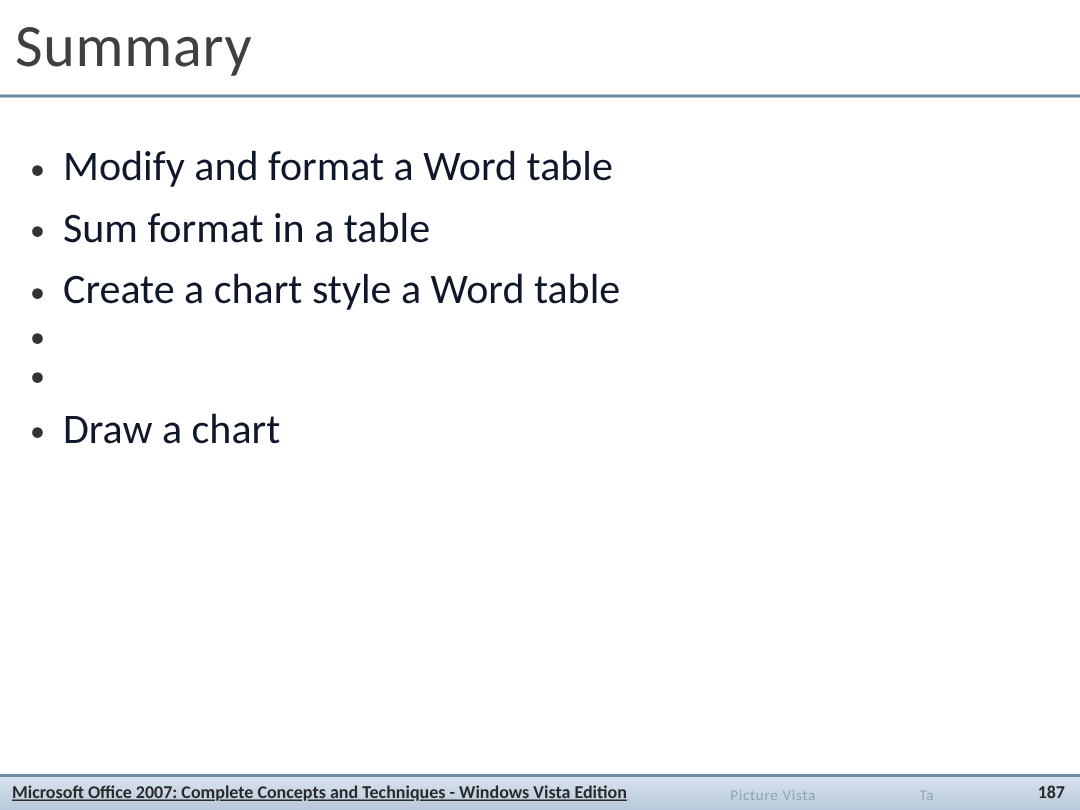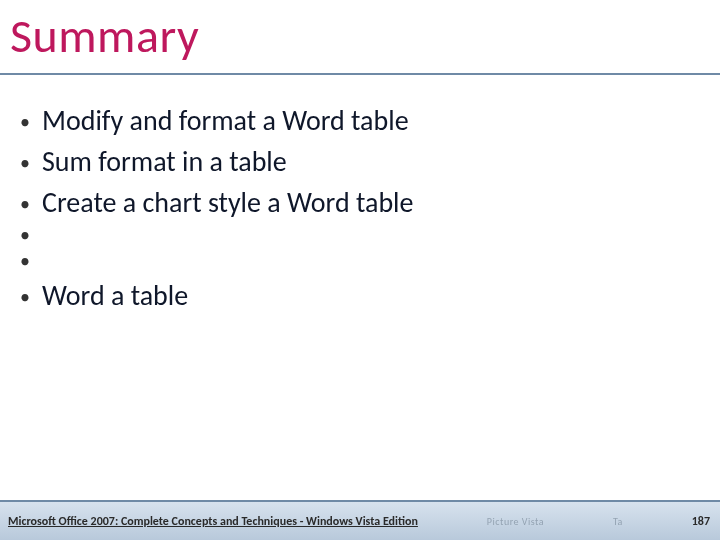--- a/index.html
+++ b/index.html
@@ -14,23 +14,23 @@
     width: 720px;
     height: 540px;
     position: relative;
     background: #ffffff;
   }
   .title-area {
     padding: 6px 10px 8px 10px;
     border-bottom: 2px solid #6f8aa6;
   }
   .title {
-    font-size: 48px;
+    font-size: 40px;
     font-weight: 400;
-    color: #be185d;
+    color: #404040;
     letter-spacing: 0.5px;
   }
   .content-area {
     padding: 28px 20px 0 20px;
   }
   ul.bullets {
     list-style: none;
   }
   ul.bullets li {
     display: flex;
@@ -50,21 +50,21 @@
   .bullet-text {
     font-size: 28px;
     color: #0f172a;
     line-height: 1.25;
   }
   .footer {
     position: absolute;
     left: 0;
     right: 0;
     bottom: 0;
-    height: 40px;
+    height: 24px;
     border-top: 2px solid #6f8aa6;
     background: linear-gradient(#d7e2ee, #b8c9db);
     display: flex;
     align-items: center;
     justify-content: space-between;
     padding: 0 10px 0 8px;
   }
   .footer-left {
     font-size: 12px;
     font-weight: 700;
@@ -109,21 +109,21 @@
         <span class="bullet-text">Create a chart style a Word table</span>
       </li>
       <li>
         <span class="bullet-dot">•</span>
       </li>
       <li>
         <span class="bullet-dot">•</span>
       </li>
       <li>
         <span class="bullet-dot">•</span>
-        <span class="bullet-text">Word a table</span>
+        <span class="bullet-text">Draw a chart</span>
       </li>
     </ul>
   </div>
 
   <div class="footer">
     <span class="footer-left">Microsoft Office 2007: Complete Concepts and Techniques - Windows Vista Edition</span>
     <span class="footer-ghost">Picture Vista</span>
     <span class="footer-ghost">Ta</span>
     <span class="footer-right">187</span>
   </div>

